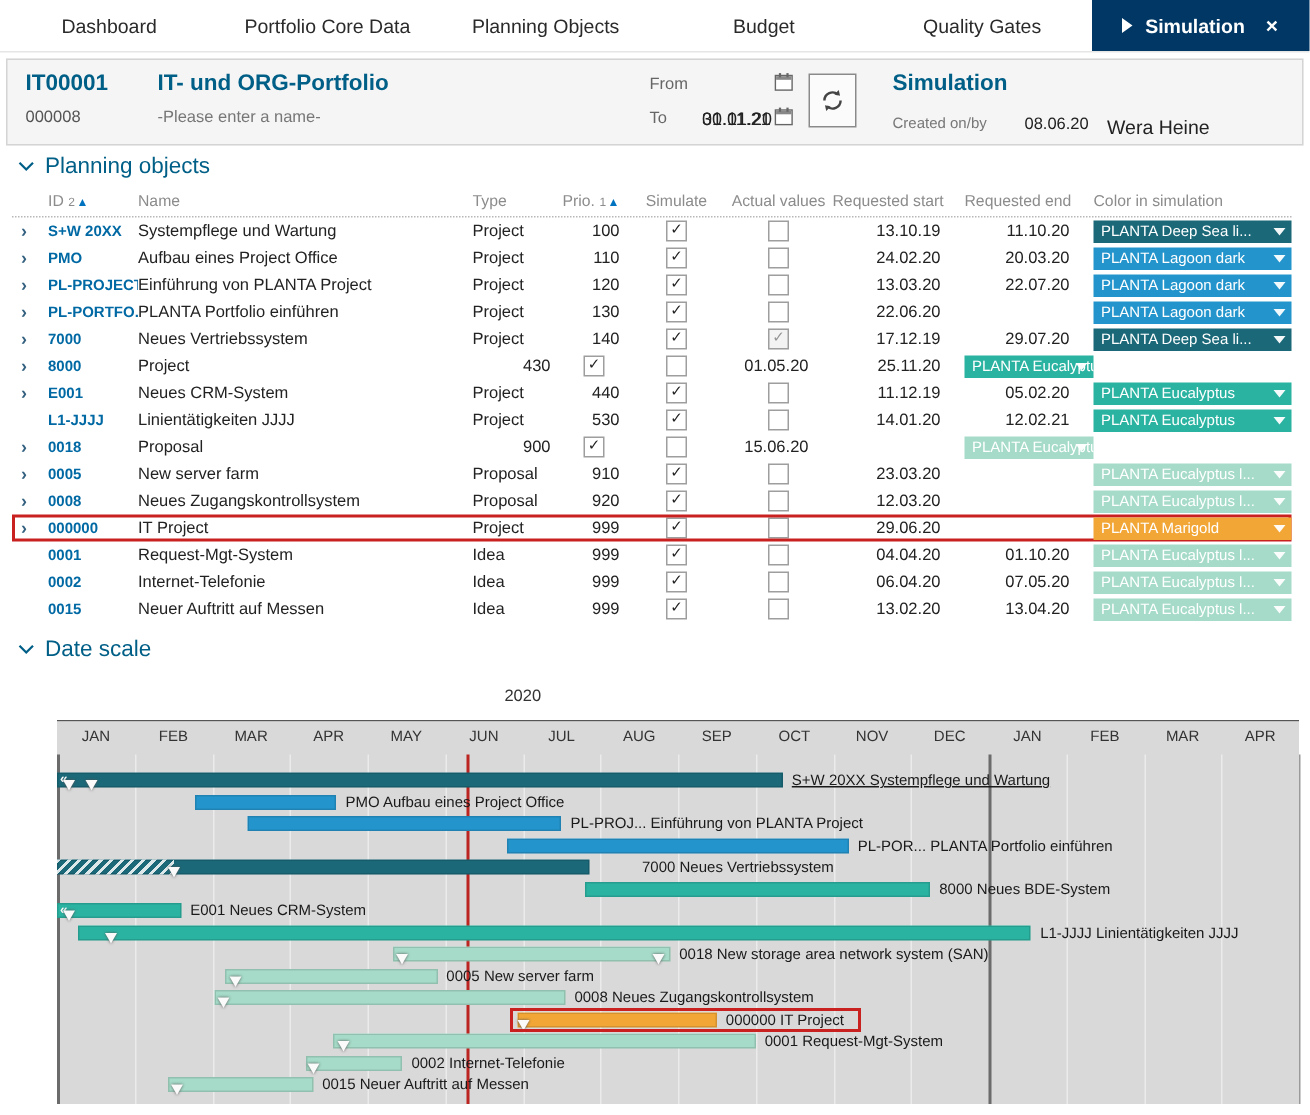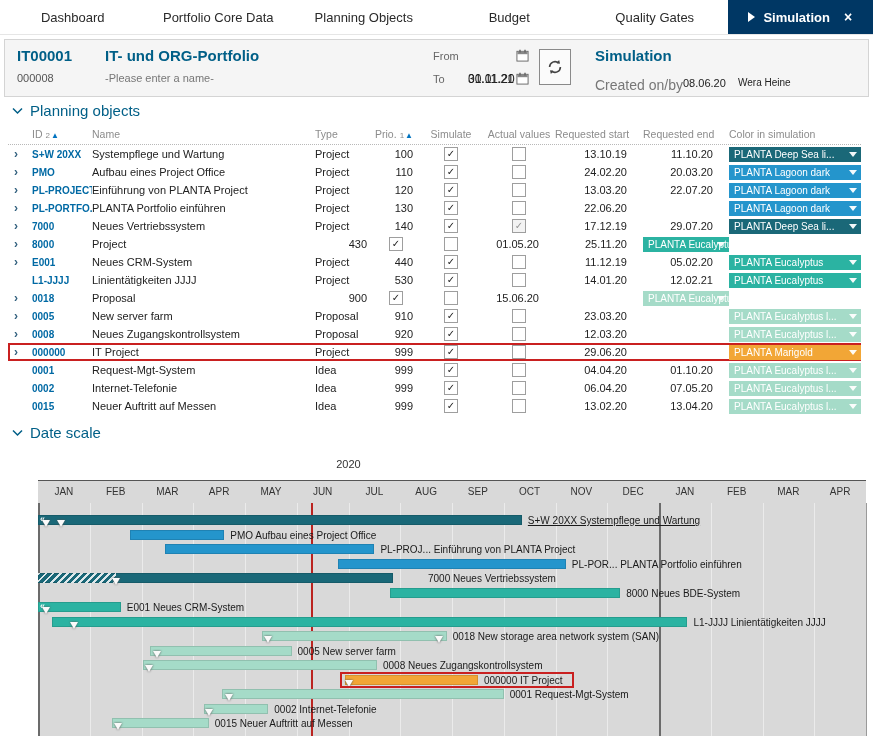--- a/index.html
+++ b/index.html
@@ -19,23 +19,23 @@
   .h-id{left:12px;top:7px;}      .h-idsub{left:12px;top:32px;font-size:11px;color:#555;}
   .h-title{left:100px;top:7px;}  .h-sub{left:100px;top:32px;font-size:11px;color:#777;}
   .h-fromlabel,.h-tolabel{font-size:11px;color:#666;}
   .h-fromlabel{left:428px;top:10px;} .h-tolabel{left:428px;top:33px;}
   .h-fromvalue,.h-tovalue{font-size:12px;color:#222;}
   .h-fromvalue{left:463px;top:9px;margin-top:23px;}  .h-tovalue{left:463px;top:32px;}
   .h-cal1{left:511px;top:8px;} .h-cal2{left:511px;top:31px;}
   .h-refresh{left:534px;top:9px;width:30px;height:34px;border:1px solid #8a8a8a;background:#fbfbfb;
     display:flex;align-items:center;justify-content:center;cursor:pointer;}
   .h-simtitle{left:590px;top:7px;}
-  .h-createdlabel{left:590px;top:37px;font-size:14px;color:#777;}
+  .h-createdlabel{left:590px;top:37px;font-size:10px;color:#777;}
   .h-createddate{left:678px;top:37px;font-size:11px;color:#222;}
-  .h-createdby{left:733px;top:37px;font-size:10px;color:#222;}
+  .h-createdby{left:733px;top:37px;font-size:13px;color:#222;}
   
   .sechdr{position:absolute;left:12px;display:flex;align-items:center;cursor:pointer;}
   .sec-ph{top:102px;} .sec-ds{top:424px;}
   .sechdr .chev{margin-right:7px;}
   .sectitle{font-size:15px;color:#005f87;}
   
   .table{position:absolute;top:124px;left:8px;width:853px;}
   .thead,.trow{display:grid;grid-template-columns:24px 60px 223px 58px 46px 64px 72px 88px 86px 132px;align-items:center;}
   .thead{height:20px;border-bottom:1px dotted #b8b8b8;color:#8c8c8c;font-size:10.5px;}
   .th{white-space:nowrap;}

